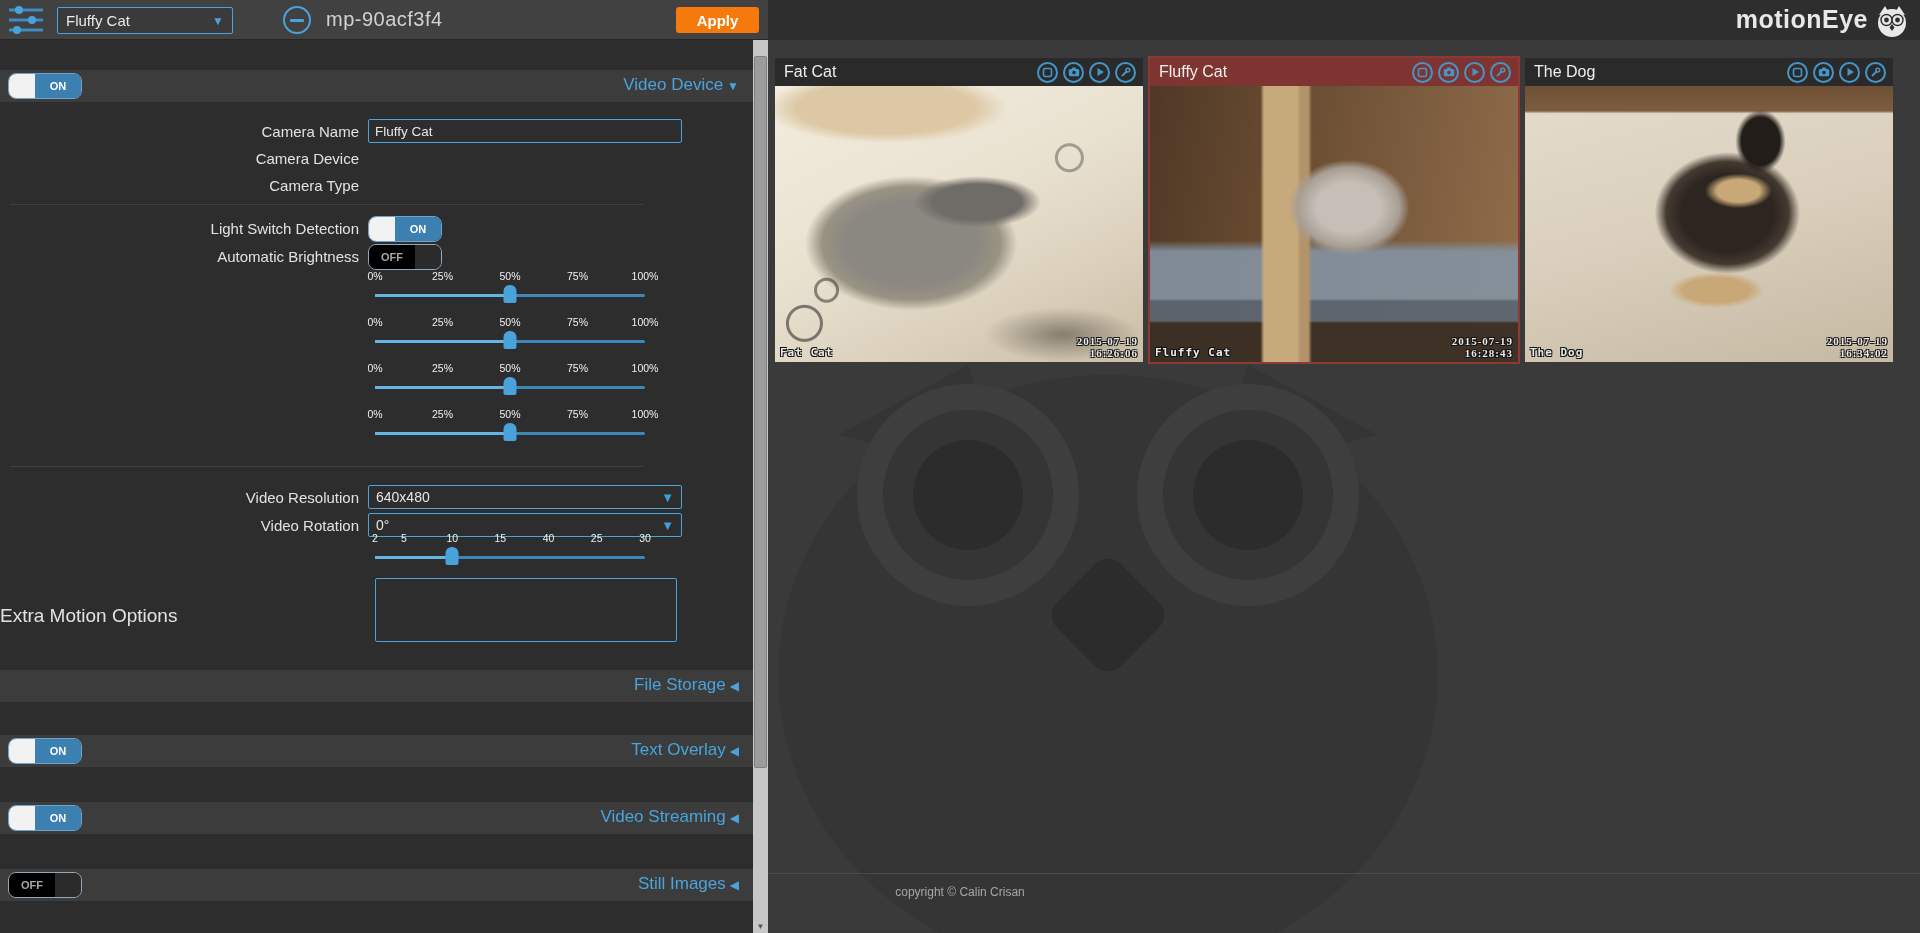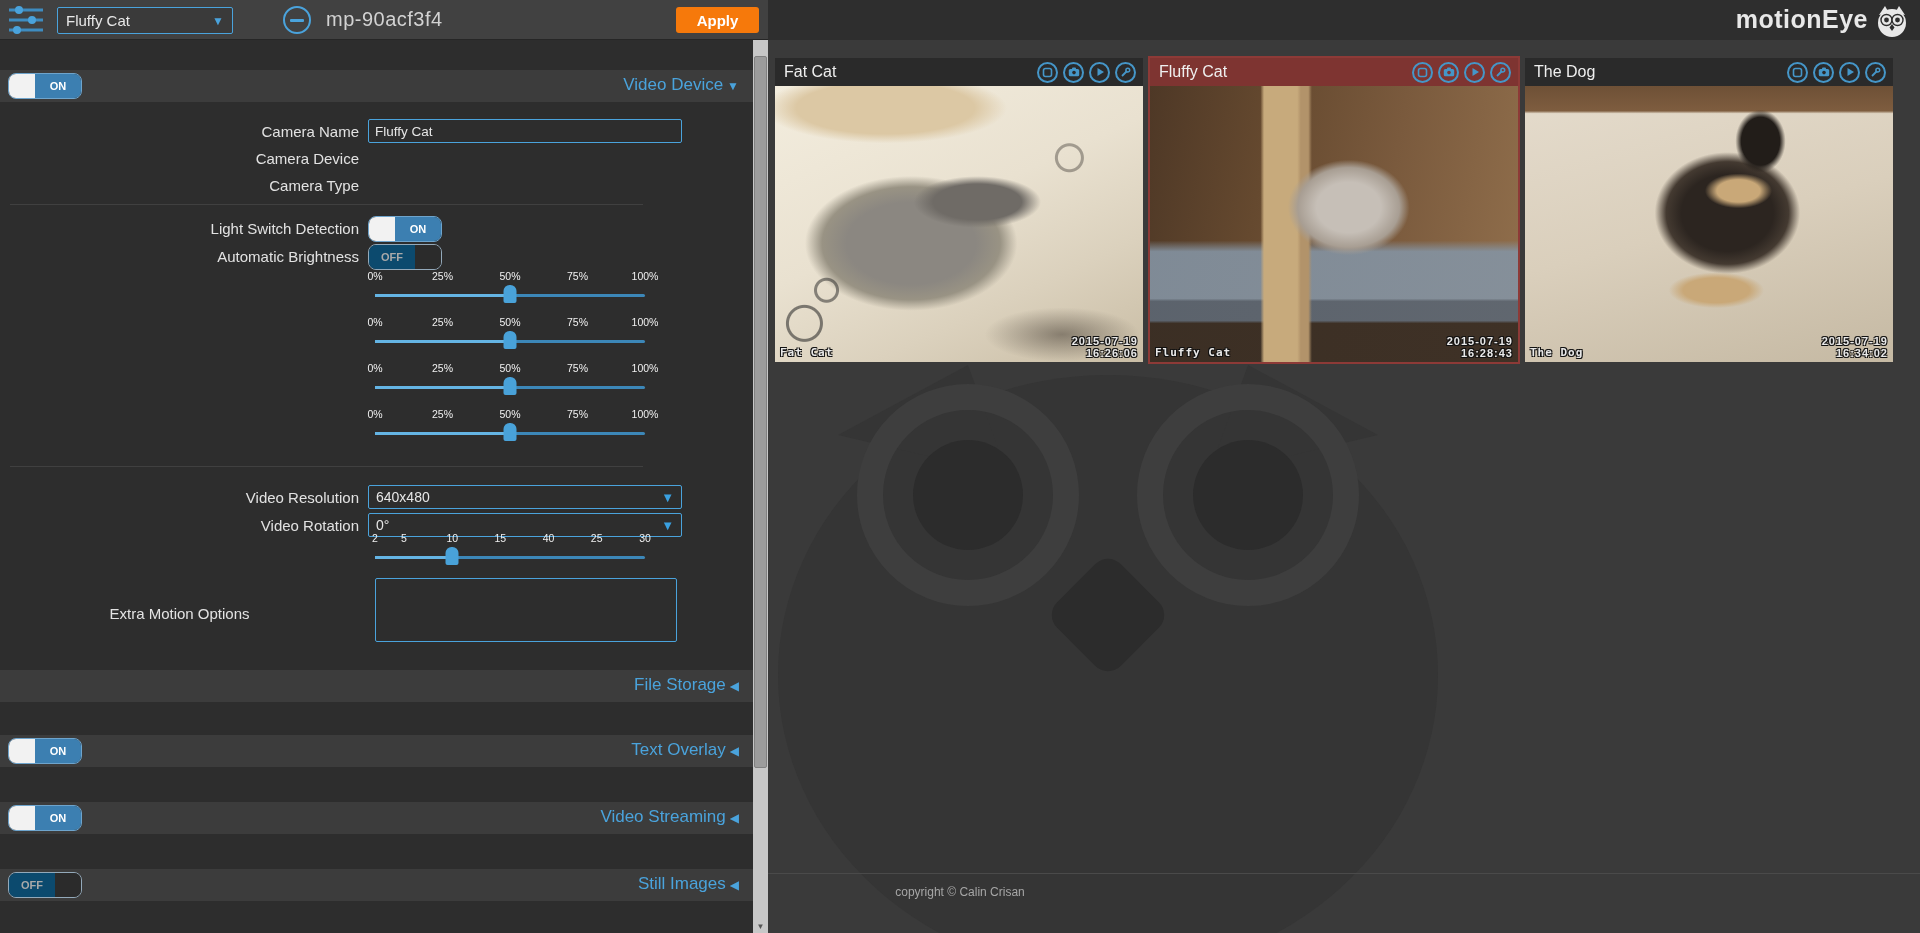--- a/index.html
+++ b/index.html
@@ -30,21 +30,21 @@
   .tile { width:368px; background:#2a2a2a; }
   .tile.selected { outline:2px solid #8d3a37; }
   .tile-header { height:28px; display:flex; align-items:center; background:#2a2a2a; }
   .tile.selected .tile-header { background:#7e3431; }
   .tile-name { flex:1; padding-left:9px; font-size:16px; color:#efefef; }
   .tile-icons { display:flex; gap:5px; margin-right:7px; }
   .cicon { width:21px; height:21px; border:2px solid #4596c8; border-radius:50%; display:flex; align-items:center; justify-content:center; cursor:pointer; }
   .photo { position:relative; width:100%; height:276px; }
   .ov-name { position:absolute; left:5px; bottom:3px; font-family:"DejaVu Sans Mono",monospace; font-size:11px; font-weight:bold;
              letter-spacing:1px; color:#e9e9e9; text-shadow:1px 1px 0 #111,-1px -1px 0 #111,1px -1px 0 #111,-1px 1px 0 #111; }
-  .ov-ts { position:absolute; right:5px; bottom:3px; text-align:right; font-family:Liberation Sans, sans-serif; font-size:11px; font-weight:bold;
+  .ov-ts { position:absolute; right:5px; bottom:3px; text-align:right; font-family:Liberation Serif, serif; font-size:11px; font-weight:bold;
            letter-spacing:1px; line-height:12px; color:#e9e9e9; text-shadow:1px 1px 0 #111,-1px -1px 0 #111,1px -1px 0 #111,-1px 1px 0 #111; }
 
   .photo-fat {
     background:
       radial-gradient(circle 22px at 8% 86%, transparent 15px, rgba(35,35,35,.55) 16px 18px, transparent 19px),
       radial-gradient(circle 16px at 14% 74%, transparent 9px, rgba(35,35,35,.5) 10px 12px, transparent 13px),
       radial-gradient(circle 18px at 80% 26%, transparent 11px, rgba(55,50,45,.4) 12px 14px, transparent 15px),
       radial-gradient(ellipse 30% 14% at 78% 90%, rgba(60,52,44,.5), transparent 70%),
       radial-gradient(ellipse 44% 17% at 30% 8%, #dcc8a4 0 55%, transparent 75%),
       radial-gradient(ellipse 24% 13% at 55% 42%, #6f6b66 0 50%, transparent 72%),
@@ -77,21 +77,21 @@
   .band .band-title { position:absolute; right:14px; top:5px; font-size:17px; color:#4aa3dc; cursor:pointer; }
   .band .band-title .tri { font-size:12px; margin-left:4px; }
   .toggle { display:flex; width:74px; height:26px; border-radius:8px; overflow:hidden; cursor:pointer; font-size:11px; font-weight:bold; }
   .toggle .knob { width:26px; }
   .toggle .tg-label { flex:1; display:flex; align-items:center; justify-content:center; }
   .toggle.on  { border:1px solid #6ea4cc; }
   .toggle.on .knob { background:#f2f2f2; border-radius:3px 0 0 3px; }
   .toggle.on .tg-label { background:#3c7fb1; color:#fff; }
   .toggle.off { border:1px solid #93a9ba; }
   .toggle.off .knob { background:#2b2b2b; }
-  .toggle.off .tg-label { background:#0c4a6e; color:#a9a9a9; }
+  .toggle.off .tg-label { background:#000000; color:#a9a9a9; }
   .band .toggle { position:absolute; left:8px; top:3px; }
 
   .row { position:absolute; left:0; display:flex; align-items:center; height:24px;margin-top:8px; }
   .row .lbl { width:368px; text-align:right; padding-right:9px; font-size:15px; color:#e2e2e2; }
   .row .fld { width:314px; height:24px; }
   input.txt { width:314px; height:24px; background:#2d2d2d; color:#e6e6e6; font-size:13.5px; padding:0 6px;
               border:1px solid #8f8f8f; border-radius:2px; font-family:"Liberation Sans",sans-serif; }
   input.txt.focus { border-color:#4aa3dc; }
   .selectbox { width:314px; height:24px; border:1px solid #4aa3dc; border-radius:2px; display:flex; align-items:center;
                padding:0 7px; color:#e6e6e6; font-size:14px; cursor:pointer; background:#2d2d2d; }
@@ -106,21 +106,21 @@
   .ticks { position:absolute; left:0; top:0; width:100%; height:13px; }
   .ticks span { position:absolute; transform:translateX(-50%); font-size:10.5px; color:#f0f0f0; white-space:nowrap; }
   .track { position:absolute; left:0; right:0; top:24px; height:3px; background:#3c87b8; border-radius:2px; cursor:pointer; }
   .track .fill { position:absolute; left:0; top:0; bottom:0; background:#64b4e4; }
   .handle { position:absolute; top:15px; width:13px; height:18px; background:#49a2d9; border-radius:6px 6px 2px 2px;
             transform:translateX(-50%); cursor:grab; }
   .divider { position:absolute; left:10px; right:110px; height:1px; background:#404040; }
 
   textarea.extra { position:absolute; left:375px; width:302px; height:64px; background:#2d2d2d; border:1px solid #4aa3dc;
                    border-radius:2px; resize:none; color:#e6e6e6; font-family:"Liberation Sans",sans-serif; font-size:13px; padding:4px; }
-  .extra-lbl { position:absolute; left:0; width:368px; text-align:center; padding-right:9px; font-size:15px; color:#e2e2e2; }
+  .extra-lbl { position:absolute; left:0; width:368px; text-align:left; padding-right:9px; font-size:19px; color:#e2e2e2; }
 
   
   .scrollbar { position:absolute; left:753px; top:40px; width:15px; height:893px; background:#c7c7c7; z-index:35; }
   .scroll-thumb { position:absolute; left:1px; right:1px; top:16px; height:712px; background:#9c9c9c; border:1px solid #808080; border-radius:2px; cursor:grab; }
   .scroll-arrow { position:absolute; left:0; right:0; bottom:2px; text-align:center; font-size:8px; color:#555; cursor:pointer; }
 </style>
 </head>
 <body>
 
 <div class="stage">

